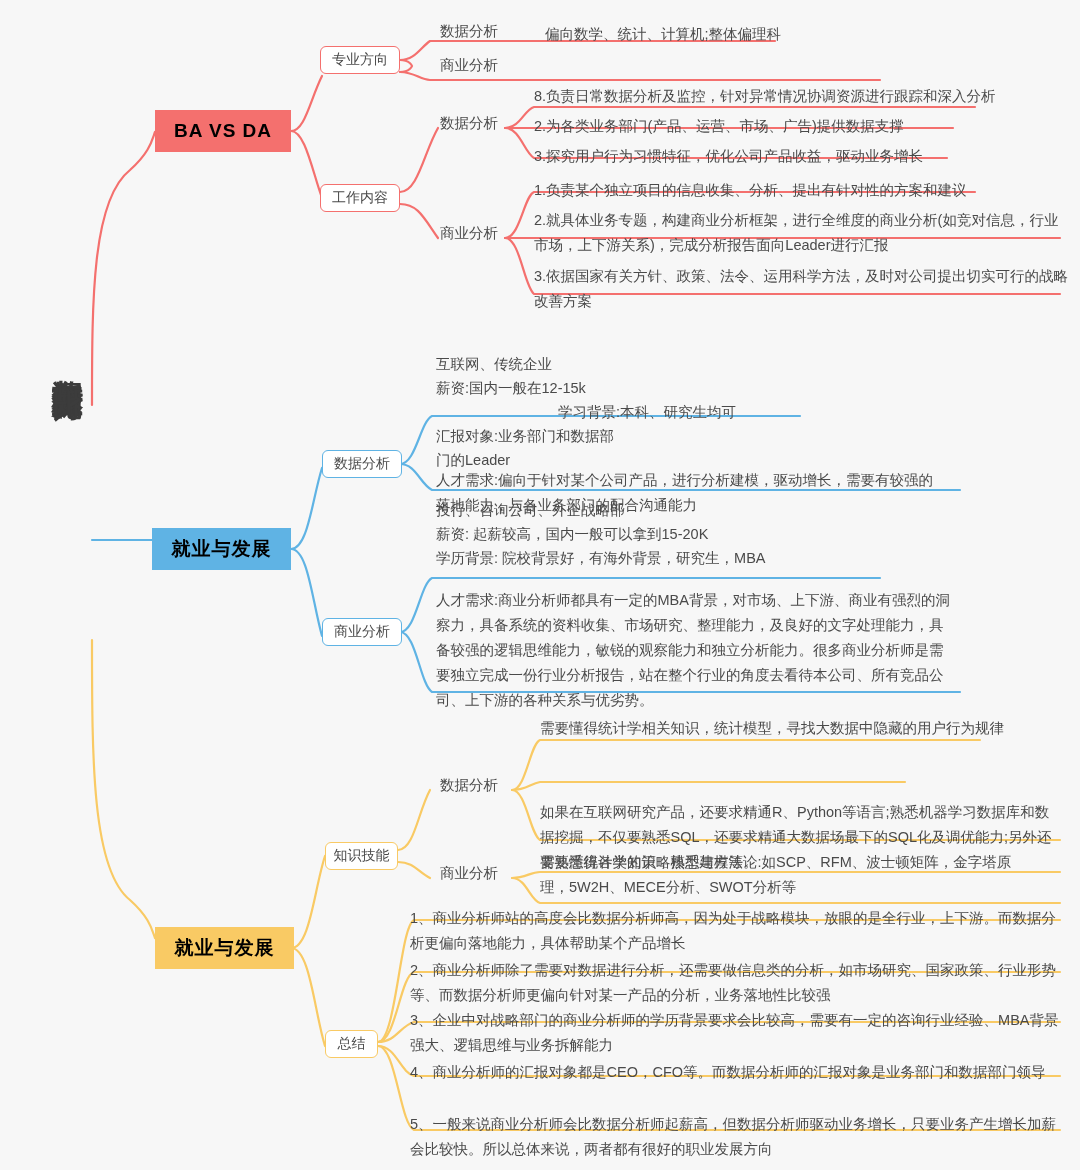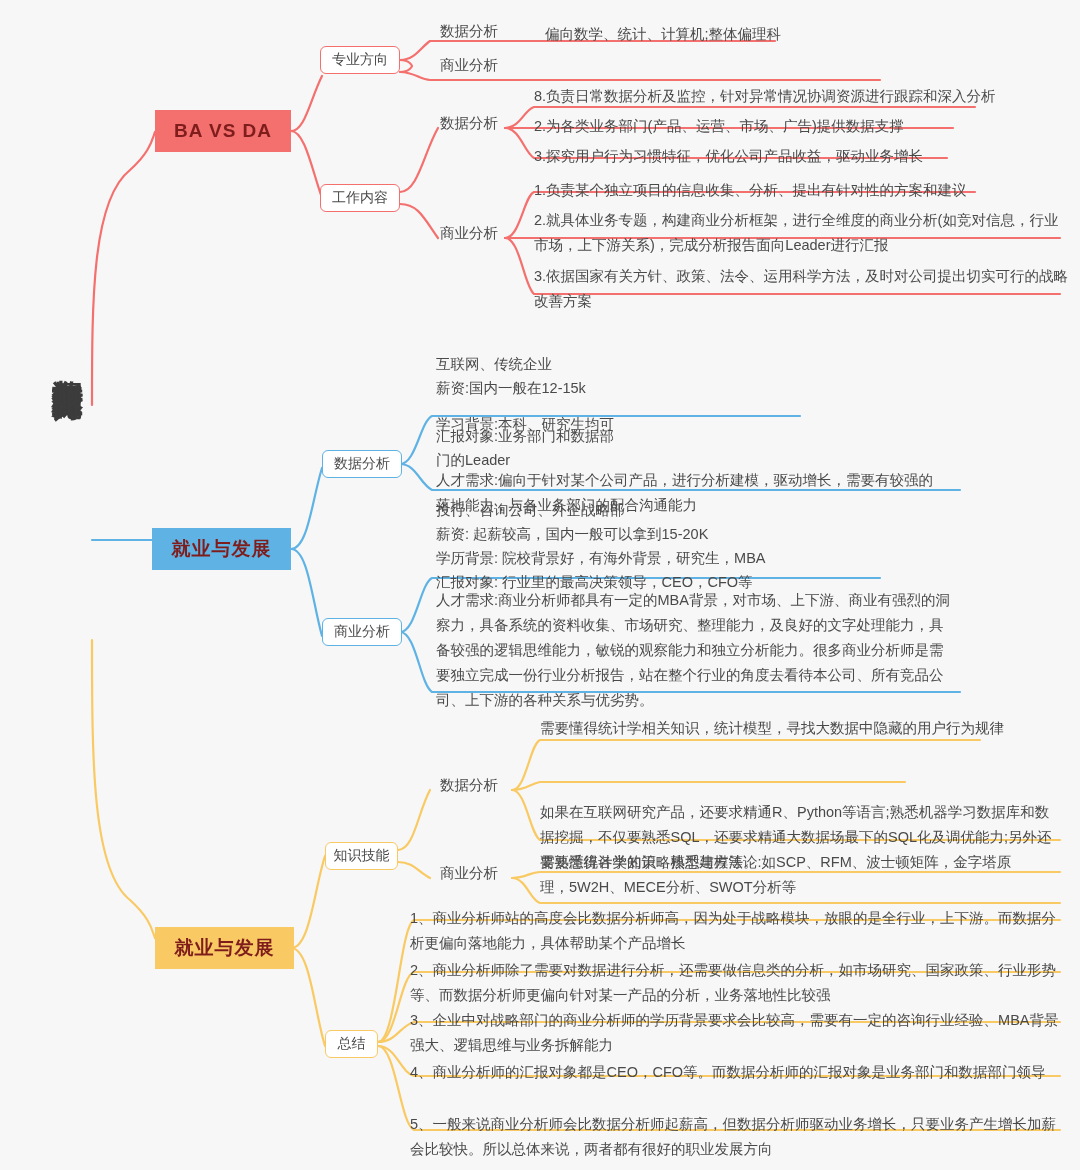--- a/index.html
+++ b/index.html
@@ -27,21 +27,21 @@
     writing-mode:vertical-rl;
     text-orientation:upright;
     white-space:nowrap;
     height:350px;
   }
 
   
   .mainnode{
     position:absolute;
     display:flex;align-items:center;justify-content:center;
-    color:#7f1d1d;
+    color:#000000;
     font-weight:bold;
     font-size:19px;
     letter-spacing:1px;
     box-sizing:border-box;
     padding:0 12px;
   }
   .mainnode.red{background:#f4706e;}
   .mainnode.blue{background:#5fb3e4;}
   .mainnode.yellow{background:#f9ca64;}
 
@@ -164,30 +164,29 @@
   <div class="leaf" style="left:534px;top:264px;width:536px;">3.依据国家有关方针、政策、法令、运用科学方法，及时对公司提出切实可行的战略改善方案</div>
 
   <div class="mainnode blue" style="left:152px;top:528px;width:139px;height:42px;">就业与发展</div>
 
   <div class="subnode b" style="left:322px;top:450px;width:80px;">数据分析</div>
 
   <div class="subnode b" style="left:322px;top:618px;width:80px;">商业分析</div>
 
   <div class="leaf narrow" style="left:436px;top:352px;width:300px;">互联网、传统企业</div>
   <div class="leaf narrow" style="left:436px;top:376px;width:300px;">薪资:国内一般在12-15k</div>
-  <div class="leaf narrow" style="left:436px;top:412px;width:300px;">学习背景:本科、研究生均可</div>
+  <div class="leaf narrow" style="left:436px;top:400px;width:300px;text-align:right;">学习背景:本科、研究生均可</div>
   <div class="leaf narrow" style="left:436px;top:424px;width:300px;">汇报对象:业务部门和数据部</div>
   <div class="leaf narrow" style="left:436px;top:448px;width:300px;">门的Leader</div>
 
   <div class="leaf" style="left:436px;top:440px;width:510px;margin-top:28px;">人才需求:偏向于针对某个公司产品，进行分析建模，驱动增长，需要有较强的落地能力，与各业务部门的配合沟通能力</div>
 
   <div class="leaf narrow" style="left:436px;top:498px;width:480px;">投行、咨询公司、外企战略部</div>
   <div class="leaf narrow" style="left:436px;top:522px;width:480px;">薪资: 起薪较高，国内一般可以拿到15-20K</div>
   <div class="leaf narrow" style="left:436px;top:546px;width:480px;">学历背景: 院校背景好，有海外背景，研究生，MBA</div>
-  <div class="leaf narrow" style="left:436px;top:570px;width:480px;">汇报对象: 行业里的最高决策领导，CEO，CFO等</div>
 
   <div class="leaf" style="left:436px;top:588px;width:518px;">人才需求:商业分析师都具有一定的MBA背景，对市场、上下游、商业有强烈的洞察力，具备系统的资料收集、市场研究、整理能力，及良好的文字处理能力，具备较强的逻辑思维能力，敏锐的观察能力和独立分析能力。很多商业分析师是需要独立完成一份行业分析报告，站在整个行业的角度去看待本公司、所有竞品公司、上下游的各种关系与优劣势。</div>
 
   <div class="mainnode yellow" style="left:155px;top:927px;width:139px;height:42px;">就业与发展</div>
 
   <div class="subnode y" style="left:325px;top:842px;width:73px;">知识技能</div>
 
   <div class="subnode y" style="left:325px;top:1030px;width:53px;">总结</div>
 
   <div class="caption" style="left:440px;top:776px;">数据分析</div>

